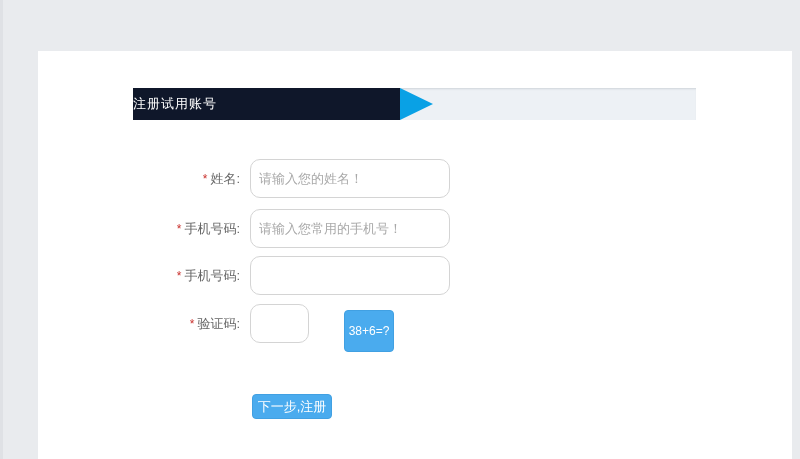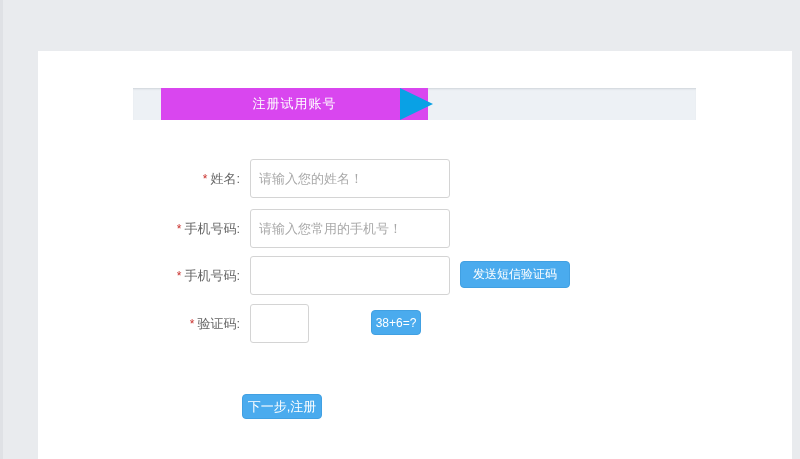--- a/index.html
+++ b/index.html
@@ -43,27 +43,26 @@
     width:563px;
     height:32px;
     background:#edf1f5;
     box-shadow:inset 0 2px 2px -1px rgba(120,130,140,0.25);
   }
   .ribbon {
     position:absolute;
     left:0; top:0;
     width:267px;
     height:32px;
-    background:#d946ef;
+    background:#0f172a;
     color:#ffffff;
     font-size:13px;
     line-height:32px;
-    text-align:center;
+    text-align:left;
     letter-spacing:1px;
-    margin-left:28px;
   }
   .ribbon-arrow {
     position:absolute;
     left:267px; top:0;
     width:0; height:0;
     border-top:16px solid transparent;
     border-bottom:16px solid transparent;
     border-left:33px solid #09a1e5;
   }
   
@@ -88,21 +87,21 @@
     line-height:28px;
   }
   .req { color:#c9302c; margin-right:3px; font-size:12px; }
   .txt {
     position:absolute;
     left:212px;
     width:200px;
     height:39px;
     box-sizing:border-box;
     border:1px solid #d4d4d4;
-    border-radius:3px;
+    border-radius:10px;
     padding:0 8px;
     font-size:13px;
     color:#555;
     font-family:"Liberation Sans","DejaVu Sans",sans-serif;
     outline:none;
   }
   .txt::placeholder { color:#a9a9a9; opacity:1; }
   .txt.small { width:59px; }
   .btn {
     position:absolute;
@@ -110,22 +109,22 @@
     background:#4aabee;
     border:1px solid #41a0e2;
     border-radius:4px;
     color:#ffffff;
     font-size:12px;
     font-family:"Liberation Sans","DejaVu Sans",sans-serif;
     cursor:pointer;
     padding:0;
   }
   .btn-sms   { left:422px; top:210px; width:110px; height:27px; }
-  .btn-captcha { left:306px; top:259px; width:50px; height:25px;margin-left:27px; }
-  .btn-submit { left:204px; top:343px; width:80px; height:25px; font-size:13px; }
+  .btn-captcha { left:306px; top:259px; width:50px; height:42px; }
+  .btn-submit { left:214px; top:343px; width:80px; height:25px; font-size:13px; }
 </style>
 </head>
 <body>
 
 <div class="page">
 
 
   <div class="card">
 
     <div class="banner">
@@ -148,21 +147,20 @@
       </div>
       <input class="txt" type="text" placeholder="请输入您常用的手机号！" style="">
     </div>
 
     <div class="row row3">
       <div class="lbl">
         <span class="req">*</span><span>手机号码:</span>
       </div>
       <input class="txt" type="text" placeholder="" style="">
     </div>
-    <button class="btn btn-sms">发送短信验证码</button>
 
     <div class="row row4">
       <div class="lbl">
         <span class="req">*</span><span>验证码:</span>
       </div>
       <input class="txt small" type="text" placeholder="" style="">
     </div>
     <button class="btn btn-captcha">38+6=?</button>
 
     <button class="btn btn-submit">下一步,注册</button>

